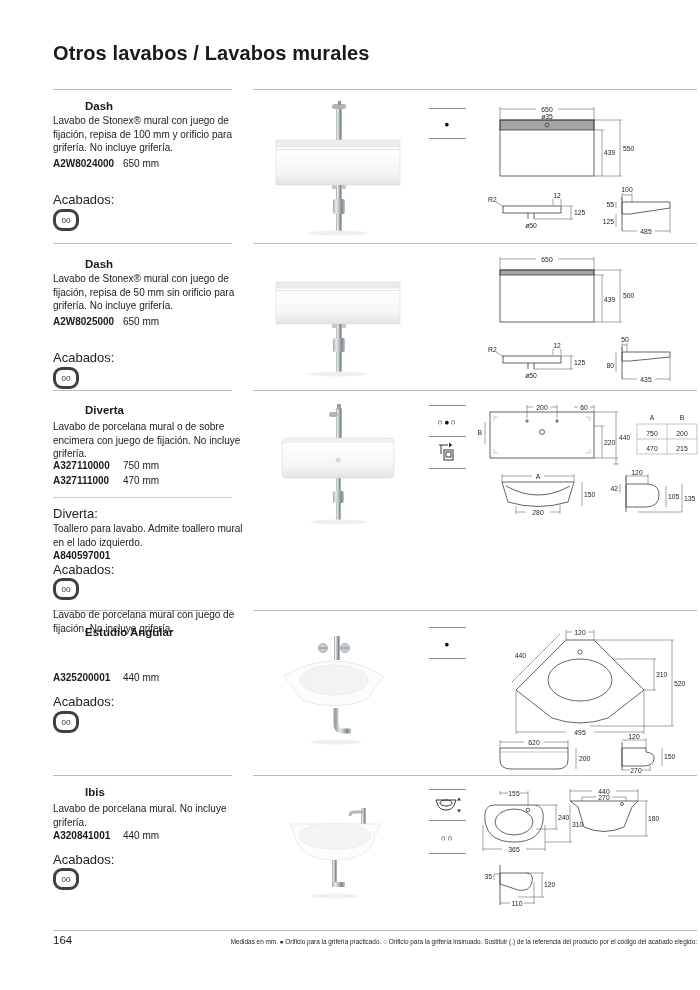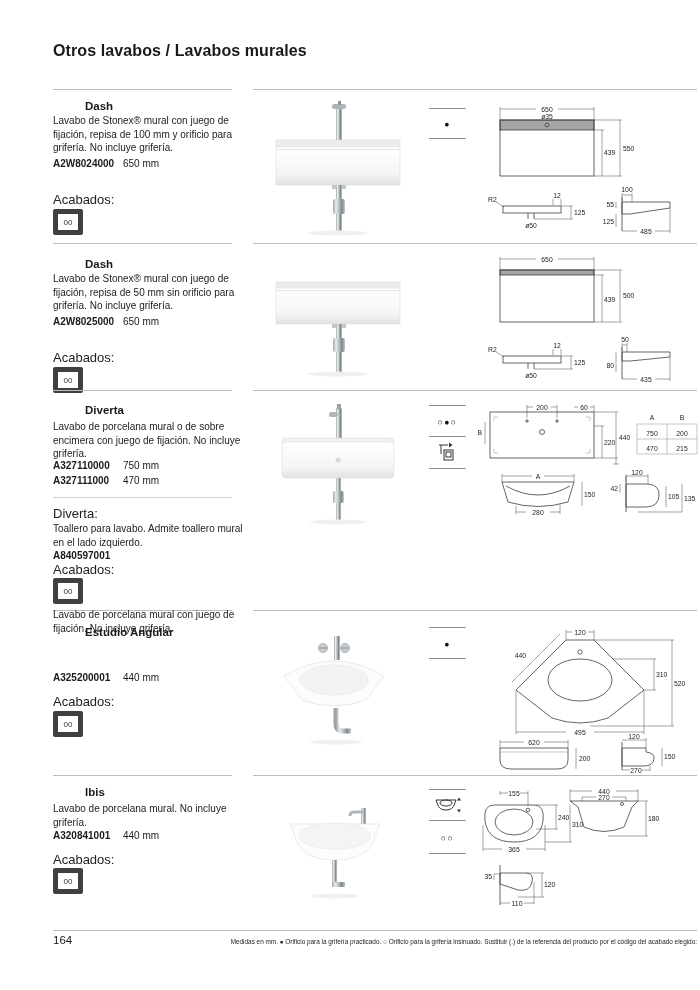--- a/index.html
+++ b/index.html
@@ -1,28 +1,28 @@
 <!DOCTYPE html>
 <html><head>
 <meta charset="utf-8">
 <style>
   html,body{margin:0;padding:0;background:#fff;}
   .page{position:relative;width:700px;height:990px;background:#ffffff;
         font-family:"Liberation Sans",sans-serif;color:#1a1a1a;overflow:hidden;}
-  .title{position:absolute;left:53px;top:42px;margin:0;font-size:16px;font-weight:700;letter-spacing:.1px;}
+  .title{position:absolute;left:53px;top:42px;margin:0;font-size:20px;font-weight:700;letter-spacing:.1px;}
   .sep{position:absolute;height:1px;background:#bcbcbc;}
   .sep.l{left:53px;width:179px;}
   .sep.r{left:253px;width:444px;}
   .sep.full{left:53px;width:644px;}
   .prod-name{position:absolute;left:53px;margin:0;font-size:11.5px;font-weight:700;padding-left:32px;}
   .desc{position:absolute;left:53px;width:198px;margin:0;font-size:10px;line-height:13.5px;color:#222;}
   .refline{position:absolute;left:53px;font-size:10px;}
   .refline .code{font-weight:700;display:inline-block;width:70px;}
   .acab{position:absolute;left:53px;font-size:13px;color:#222;}
-  .fbox{position:absolute;left:53px;width:20px;height:16px;border:5px solid #404040;border-radius:2px;
+  .fbox{position:absolute;left:53px;width:20px;height:16px;border:3px solid #404040;border-radius:9px;
         font-size:8px;display:flex;align-items:center;justify-content:center;color:#333;}
   .optdiv{position:absolute;left:53px;width:179px;height:1px;background:#cfcfcf;}
   .optcode{position:absolute;left:53px;font-size:10px;font-weight:700;}
   .icell{position:absolute;left:429px;width:37px;display:flex;align-items:center;justify-content:center;
          border-top:1px solid #8f8f8f;}
   .iclose{position:absolute;left:429px;width:37px;height:1px;background:#8f8f8f;}
   .dots{font-size:8.5px;letter-spacing:1.5px;color:#111;}
   svg.tech{position:absolute;}
   svg.tech .ln{stroke:#3f3f3f;stroke-width:0.8;fill:none;}
   svg.tech .dim{stroke:#5a5a5a;stroke-width:0.55;fill:none;}

